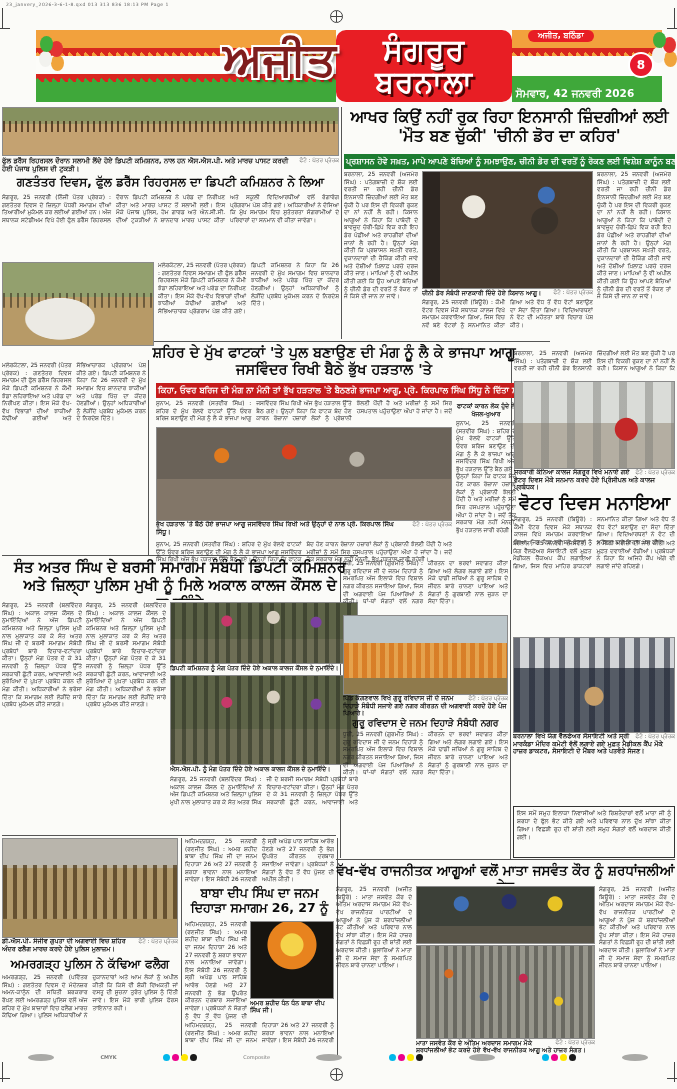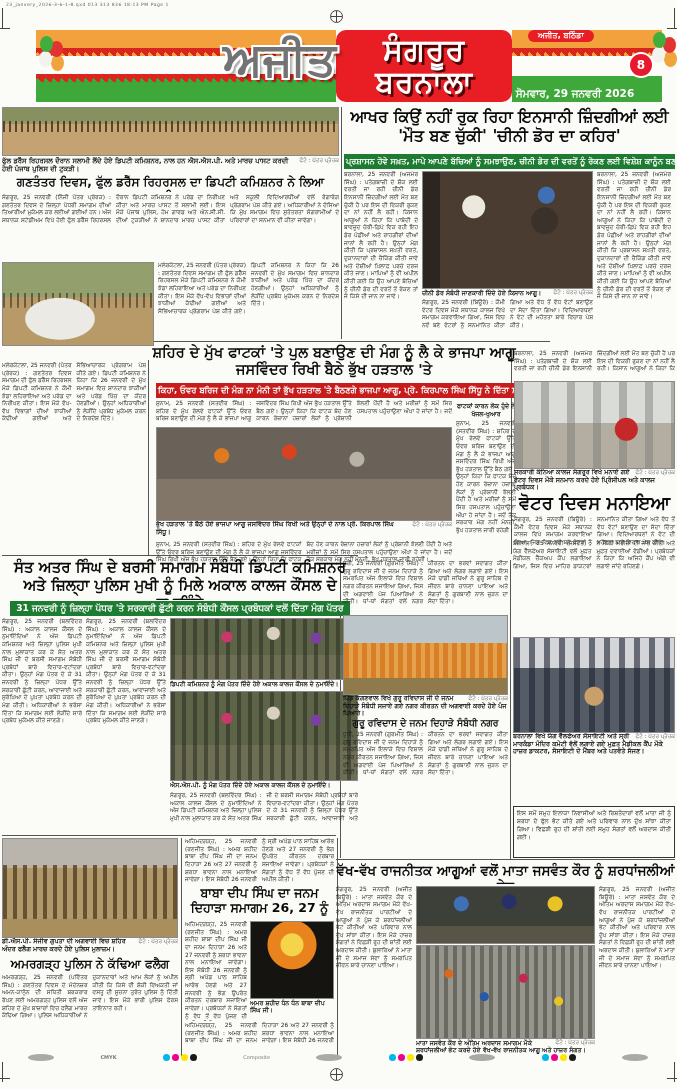--- a/index.html
+++ b/index.html
@@ -15,21 +15,21 @@
   .hline{position:absolute;height:1px;background:#555}
 
   
   .masthead{display:flex}
   .mseg{position:relative;overflow:visible}
   .stripes{position:absolute;inset:0;display:flex;flex-direction:column}
   .s-or{flex:1.1;background:#f2a13d}.s-wh{flex:.9;background:#fcfcf9}.s-gr{flex:1.1;background:#3fa83a}
   .zz{position:absolute;left:0;right:0;height:8px;
       background:linear-gradient(135deg,#d8261f 4px,transparent 0) 0 0/8px 8px repeat-x,
                  linear-gradient(45deg,transparent 4px,#d8261f 0) 0 0/8px 8px repeat-x}
-  .ajit{position:absolute;right:0;top:6px;font-size:46px;font-weight:bold;color:#737373;line-height:1;
+  .ajit{position:absolute;right:0;top:6px;font-size:46px;font-weight:bold;color:#7f1d1d;line-height:1;
         text-shadow:-2px -2px 0 #fff,2px -2px 0 #fff,-2px 2px 0 #fff,2px 2px 0 #fff,4px 4px 3px rgba(0,0,0,.35);z-index:3}
   .edbox{width:176px;background:#e81e24;border-radius:10px;display:flex;flex-direction:column;
          align-items:center;justify-content:center;z-index:2}
   .ed{font-size:30px;font-weight:bold;color:#fff;line-height:1.08;letter-spacing:1px;
       text-shadow:2.5px 2.5px 0 #4a0505}
   .mtag{position:absolute;top:0;left:16px;background:#e81e24;color:#fff;font-size:8px;font-weight:bold;
         padding:1px 10px;border-radius:8px;z-index:3;white-space:nowrap}
   .badge{position:absolute;right:8px;top:22px;width:22px;height:22px;background:#e8192c;border:2px solid #fff;
          border-radius:50%;color:#fff;font-size:12px;font-weight:bold;display:flex;align-items:center;
          justify-content:center;z-index:4}
@@ -137,21 +137,21 @@
     </div>
     <div class="mseg" style="width:150px">
       <div class="stripes">
           <div class="s-or"></div>
           <div class="s-wh"></div>
           <div class="s-gr"></div>
         </div>
       <div class="zz" style="top:18px"></div>
       <div class="mtag">ਅਜੀਤ, ਬਠਿੰਡਾ</div>
       <div class="badge">8</div>
-      <div class="mdate">ਸੋਮਵਾਰ, 29 ਜਨਵਰੀ 2026</div>
+      <div class="mdate">ਸੋਮਵਾਰ, 42 ਜਨਵਰੀ 2026</div>
       <div class="bal" style="right:-4px;top:2px;left:auto"></div>
     </div>
   </div>
 
   <div class="vline" style="left:341px;top:107px;height:232px"></div>
   <div class="vline" style="left:148px;top:360px;height:196px"></div>
   <div class="vline" style="left:511px;top:350px;height:204px"></div>
   <div class="vline" style="left:340px;top:558px;height:300px"></div>
   <div class="vline" style="left:510px;top:560px;height:300px"></div>
   <div class="vline" style="left:181px;top:838px;height:218px"></div>
@@ -222,21 +222,20 @@
     <div class="cap" style="height:23px;font-size:6.4px">
       <span class="credit">ਫੋਟੋ : ਪੱਤਰ ਪ੍ਰੇਰਕ</span>
       <span>ਸਰਕਾਰੀ ਕੰਨਿਆ ਕਾਲਜ ਸੰਗਰੂਰ ਵਿਖੇ ਮਨਾਏ ਗਏ ਵੋਟਰ ਦਿਵਸ ਮੌਕੇ ਸਨਮਾਨ ਕਰਦੇ ਹੋਏ ਪ੍ਰਿੰਸੀਪਲ ਅਤੇ ਕਾਲਜ ਪ੍ਰਬੰਧਕ।</span>
     </div>
     <div class="hl" style="font-size:18px;height:23px">ਵੋਟਰ ਦਿਵਸ ਮਨਾਇਆ</div>
     <div class="body-txt c2" style="height:40px;margin-top:1px">ਸੰਗਰੂਰ, 25 ਜਨਵਰੀ (ਬਿਊਰੋ) : ਕੌਮੀ ਵੋਟਰ ਦਿਵਸ ਮੌਕੇ ਸਥਾਨਕ ਕਾਲਜ ਵਿਖੇ ਸਮਾਗਮ ਕਰਵਾਇਆ ਗਿਆ, ਜਿਸ ਵਿਚ ਨਵੇਂ ਬਣੇ ਵੋਟਰਾਂ ਨੂੰ ਸਨਮਾਨਿਤ ਕੀਤਾ ਗਿਆ ਅਤੇ ਵੱਧ ਤੋਂ ਵੱਧ ਵੋਟਾਂ ਬਣਾਉਣ ਦਾ ਸੱਦਾ ਦਿੱਤਾ ਗਿਆ। ਵਿਦਿਆਰਥਣਾਂ ਨੇ ਵੋਟ ਦੀ ਮਹੱਤਤਾ ਬਾਰੇ ਵਿਚਾਰ ਪੇਸ਼ ਕੀਤੇ।</div>
   </div>
 
   <div class="abs" style="left:2px;top:558px;width:356px">
     <div class="hl" style="font-size:15px;height:42px">ਸੰਤ ਅਤਰ ਸਿੰਘ ਦੇ ਬਰਸੀ ਸਮਾਗਮ ਸੰਬੰਧੀ ਡਿਪਟੀ ਕਮਿਸ਼ਨਰ ਅਤੇ ਜ਼ਿਲ੍ਹਾ ਪੁਲਿਸ ਮੁਖੀ ਨੂੰ ਮਿਲੇ ਅਕਾਲ ਕਾਲਜ ਕੌਂਸਲ ਦੇ ਨੁਮਾਇੰਦੇ</div>
-    <div class="band band-green" style="font-size:9px;margin:1px 8px 0 8px">31 ਜਨਵਰੀ ਨੂੰ ਜ਼ਿਲ੍ਹਾ ਪੱਧਰ 'ਤੇ ਸਰਕਾਰੀ ਛੁੱਟੀ ਕਰਨ ਸੰਬੰਧੀ ਕੌਂਸਲ ਪ੍ਰਬੰਧਕਾਂ ਵਲੋਂ ਦਿੱਤਾ ਮੰਗ ਪੱਤਰ</div>
     <div style="display:flex;gap:4px;margin-top:2px">
       <div class="body-txt" style="width:80px;height:212px;flex:none">ਸੰਗਰੂਰ, 25 ਜਨਵਰੀ (ਬਲਵਿੰਦਰ ਸਿੰਘ) : ਅਕਾਲ ਕਾਲਜ ਕੌਂਸਲ ਦੇ ਨੁਮਾਇੰਦਿਆਂ ਨੇ ਅੱਜ ਡਿਪਟੀ ਕਮਿਸ਼ਨਰ ਅਤੇ ਜ਼ਿਲ੍ਹਾ ਪੁਲਿਸ ਮੁਖੀ ਨਾਲ ਮੁਲਾਕਾਤ ਕਰ ਕੇ ਸੰਤ ਅਤਰ ਸਿੰਘ ਜੀ ਦੇ ਬਰਸੀ ਸਮਾਗਮ ਸੰਬੰਧੀ ਪ੍ਰਬੰਧਾਂ ਬਾਰੇ ਵਿਚਾਰ-ਵਟਾਂਦਰਾ ਕੀਤਾ। ਉਨ੍ਹਾਂ ਮੰਗ ਪੱਤਰ ਦੇ ਕੇ 31 ਜਨਵਰੀ ਨੂੰ ਜ਼ਿਲ੍ਹਾ ਪੱਧਰ ਉੱਤੇ ਸਰਕਾਰੀ ਛੁੱਟੀ ਕਰਨ, ਆਵਾਜਾਈ ਅਤੇ ਸੁਰੱਖਿਆ ਦੇ ਪੁਖ਼ਤਾ ਪ੍ਰਬੰਧ ਕਰਨ ਦੀ ਮੰਗ ਕੀਤੀ। ਅਧਿਕਾਰੀਆਂ ਨੇ ਭਰੋਸਾ ਦਿੱਤਾ ਕਿ ਸਮਾਗਮ ਲਈ ਲੋੜੀਂਦੇ ਸਾਰੇ ਪ੍ਰਬੰਧ ਮੁਕੰਮਲ ਕੀਤੇ ਜਾਣਗੇ।</div>
       <div class="body-txt" style="width:80px;height:212px;flex:none">ਸੰਗਰੂਰ, 25 ਜਨਵਰੀ (ਬਲਵਿੰਦਰ ਸਿੰਘ) : ਅਕਾਲ ਕਾਲਜ ਕੌਂਸਲ ਦੇ ਨੁਮਾਇੰਦਿਆਂ ਨੇ ਅੱਜ ਡਿਪਟੀ ਕਮਿਸ਼ਨਰ ਅਤੇ ਜ਼ਿਲ੍ਹਾ ਪੁਲਿਸ ਮੁਖੀ ਨਾਲ ਮੁਲਾਕਾਤ ਕਰ ਕੇ ਸੰਤ ਅਤਰ ਸਿੰਘ ਜੀ ਦੇ ਬਰਸੀ ਸਮਾਗਮ ਸੰਬੰਧੀ ਪ੍ਰਬੰਧਾਂ ਬਾਰੇ ਵਿਚਾਰ-ਵਟਾਂਦਰਾ ਕੀਤਾ। ਉਨ੍ਹਾਂ ਮੰਗ ਪੱਤਰ ਦੇ ਕੇ 31 ਜਨਵਰੀ ਨੂੰ ਜ਼ਿਲ੍ਹਾ ਪੱਧਰ ਉੱਤੇ ਸਰਕਾਰੀ ਛੁੱਟੀ ਕਰਨ, ਆਵਾਜਾਈ ਅਤੇ ਸੁਰੱਖਿਆ ਦੇ ਪੁਖ਼ਤਾ ਪ੍ਰਬੰਧ ਕਰਨ ਦੀ ਮੰਗ ਕੀਤੀ। ਅਧਿਕਾਰੀਆਂ ਨੇ ਭਰੋਸਾ ਦਿੱਤਾ ਕਿ ਸਮਾਗਮ ਲਈ ਲੋੜੀਂਦੇ ਸਾਰੇ ਪ੍ਰਬੰਧ ਮੁਕੰਮਲ ਕੀਤੇ ਜਾਣਗੇ।</div>
       <div style="flex:1">
         <div class="photo p-shawl" style="height:60px"></div>
         <div class="cap" style="height:11px;font-size:6px">ਡਿਪਟੀ ਕਮਿਸ਼ਨਰ ਨੂੰ ਮੰਗ ਪੱਤਰ ਦਿੰਦੇ ਹੋਏ ਅਕਾਲ ਕਾਲਜ ਕੌਂਸਲ ਦੇ ਨੁਮਾਇੰਦੇ।</div>
         <div class="photo p-shawl" style="height:88px"></div>
         <div class="cap" style="height:11px;font-size:6px">ਐਸ.ਐਸ.ਪੀ. ਨੂੰ ਮੰਗ ਪੱਤਰ ਦਿੰਦੇ ਹੋਏ ਅਕਾਲ ਕਾਲਜ ਕੌਂਸਲ ਦੇ ਨੁਮਾਇੰਦੇ।</div>
         <div class="body-txt c2" style="height:36px">ਸੰਗਰੂਰ, 25 ਜਨਵਰੀ (ਬਲਵਿੰਦਰ ਸਿੰਘ) : ਅਕਾਲ ਕਾਲਜ ਕੌਂਸਲ ਦੇ ਨੁਮਾਇੰਦਿਆਂ ਨੇ ਅੱਜ ਡਿਪਟੀ ਕਮਿਸ਼ਨਰ ਅਤੇ ਜ਼ਿਲ੍ਹਾ ਪੁਲਿਸ ਮੁਖੀ ਨਾਲ ਮੁਲਾਕਾਤ ਕਰ ਕੇ ਸੰਤ ਅਤਰ ਸਿੰਘ ਜੀ ਦੇ ਬਰਸੀ ਸਮਾਗਮ ਸੰਬੰਧੀ ਪ੍ਰਬੰਧਾਂ ਬਾਰੇ ਵਿਚਾਰ-ਵਟਾਂਦਰਾ ਕੀਤਾ। ਉਨ੍ਹਾਂ ਮੰਗ ਪੱਤਰ ਦੇ ਕੇ 31 ਜਨਵਰੀ ਨੂੰ ਜ਼ਿਲ੍ਹਾ ਪੱਧਰ ਉੱਤੇ ਸਰਕਾਰੀ ਛੁੱਟੀ ਕਰਨ, ਆਵਾਜਾਈ ਅਤੇ ਸੁਰੱਖਿਆ ਦੇ ਪੁਖ਼ਤਾ ਪ੍ਰਬੰਧ ਕਰਨ ਦੀ ਮੰਗ ਕੀਤੀ। ਅਧਿਕਾਰੀਆਂ ਨੇ ਭਰੋਸਾ ਦਿੱਤਾ ਕਿ ਸਮਾਗਮ ਲਈ ਲੋੜੀਂਦੇ ਸਾਰੇ ਪ੍ਰਬੰਧ ਮੁਕੰਮਲ ਕੀਤੇ ਜਾਣਗੇ।</div>
       </div>

